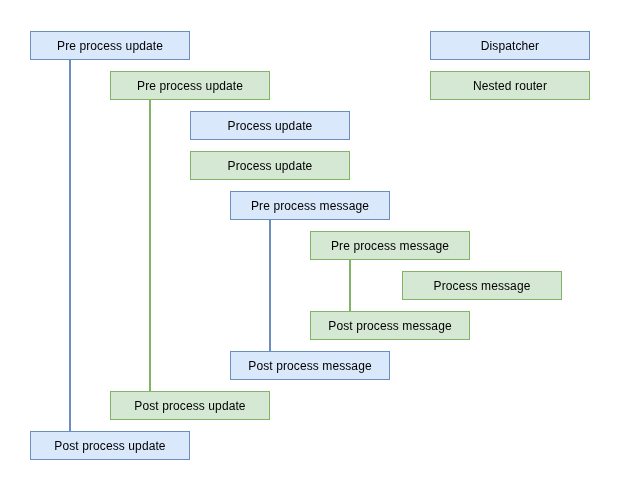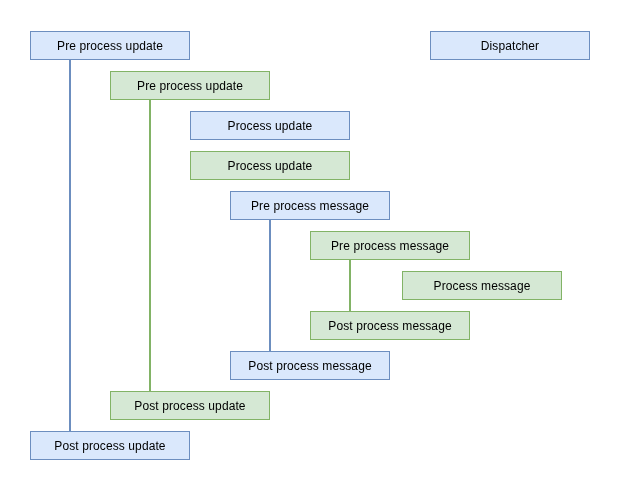--- a/index.html
+++ b/index.html
@@ -60,20 +60,23 @@
 <div id="canvas">
 
   <div class="edge blue" style="left:69px; top:60px; width:2px; height:371px;"></div>
   <div class="edge green" style="left:149px; top:100px; width:2px; height:291px;"></div>
   <div class="edge blue" style="left:269px; top:220px; width:2px; height:131px;"></div>
   <div class="edge green" style="left:349px; top:260px; width:2px; height:51px;"></div>
 
   <div class="node blue" style="left:430px; top:31px; width:160px; height:29px;">
     <span class="node-label">Dispatcher</span>
   </div>
+  <div class="node green" style="left:430px; top:71px; width:160px; height:29px;">
+    <span class="node-label">Nested router</span>
+  </div>
 
   <div class="node blue" style="left:30px; top:31px; width:160px; height:29px;">
     <span class="node-label">Pre process update</span>
   </div>
 
   <div class="node green" style="left:110px; top:71px; width:160px; height:29px;">
     <span class="node-label">Pre process update</span>
   </div>
 
   <div class="node blue" style="left:190px; top:111px; width:160px; height:29px;">

